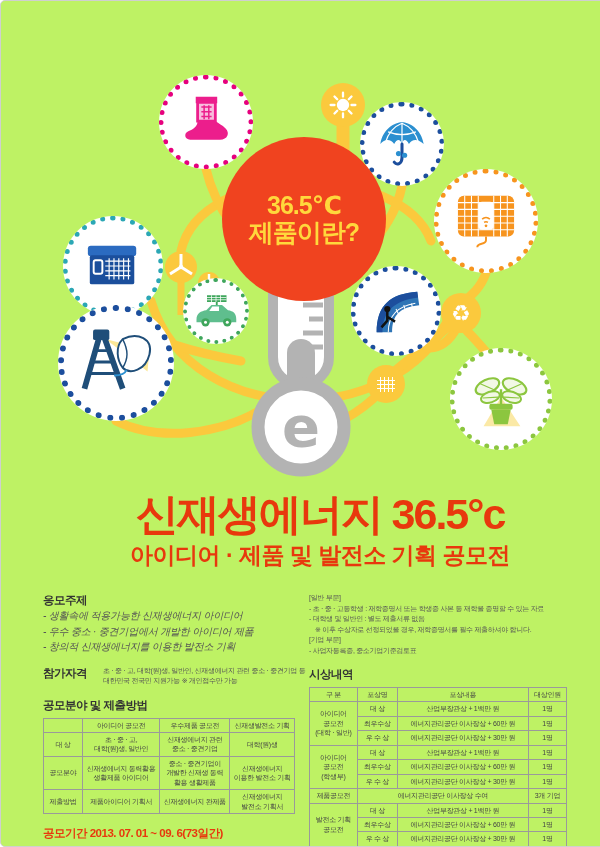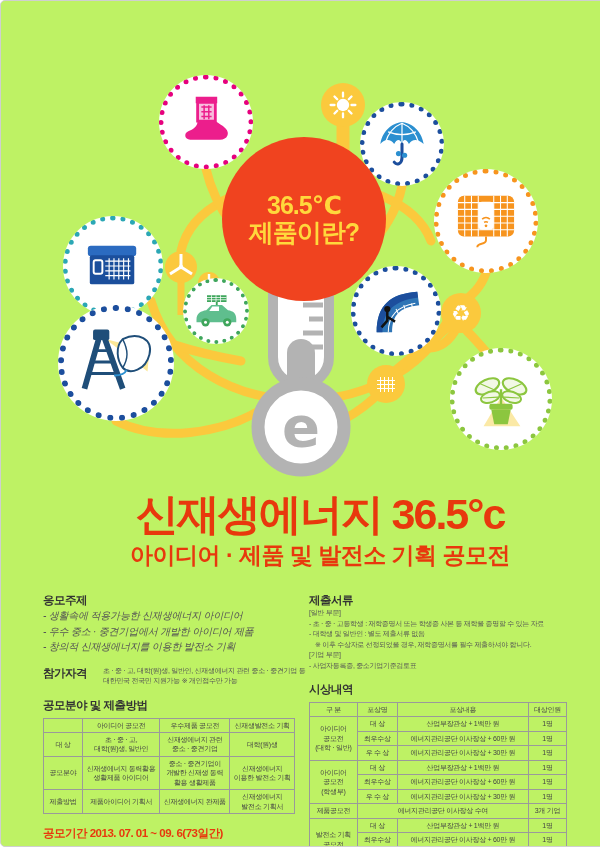--- a/index.html
+++ b/index.html
@@ -285,21 +285,20 @@
       <div class="inforow">
         <span class="heading">접수방법</span>
         <span>홈페이지 온라인 접수</span>
         <span class="url">http://365.energy.or.kr</span>
       </div>
 
     </div>
 
     <div class="col-right">
       <div class="sec">
-        <div class="heading">제출서류</div>
         <div class="tiny">[일반 부문]</div>
         <div class="tiny">- 초 · 중 · 고등학생 : 재학증명서 또는 학생증 사본 등 재학을 증명할 수 있는 자료</div>
         <div class="tiny">- 대학생 및 일반인 : 별도 제출서류 없음</div>
         <div class="tiny docs-indent">※ 이후 수상자로 선정되었을 경우, 재학증명서를 필수 제출하셔야 합니다.</div>
         <div class="tiny">[기업 부문]</div>
         <div class="tiny">- 사업자등록증, 중소기업기준검토표</div>
       </div>
 
       <div class="sec">
         <div class="heading">시상내역</div>

